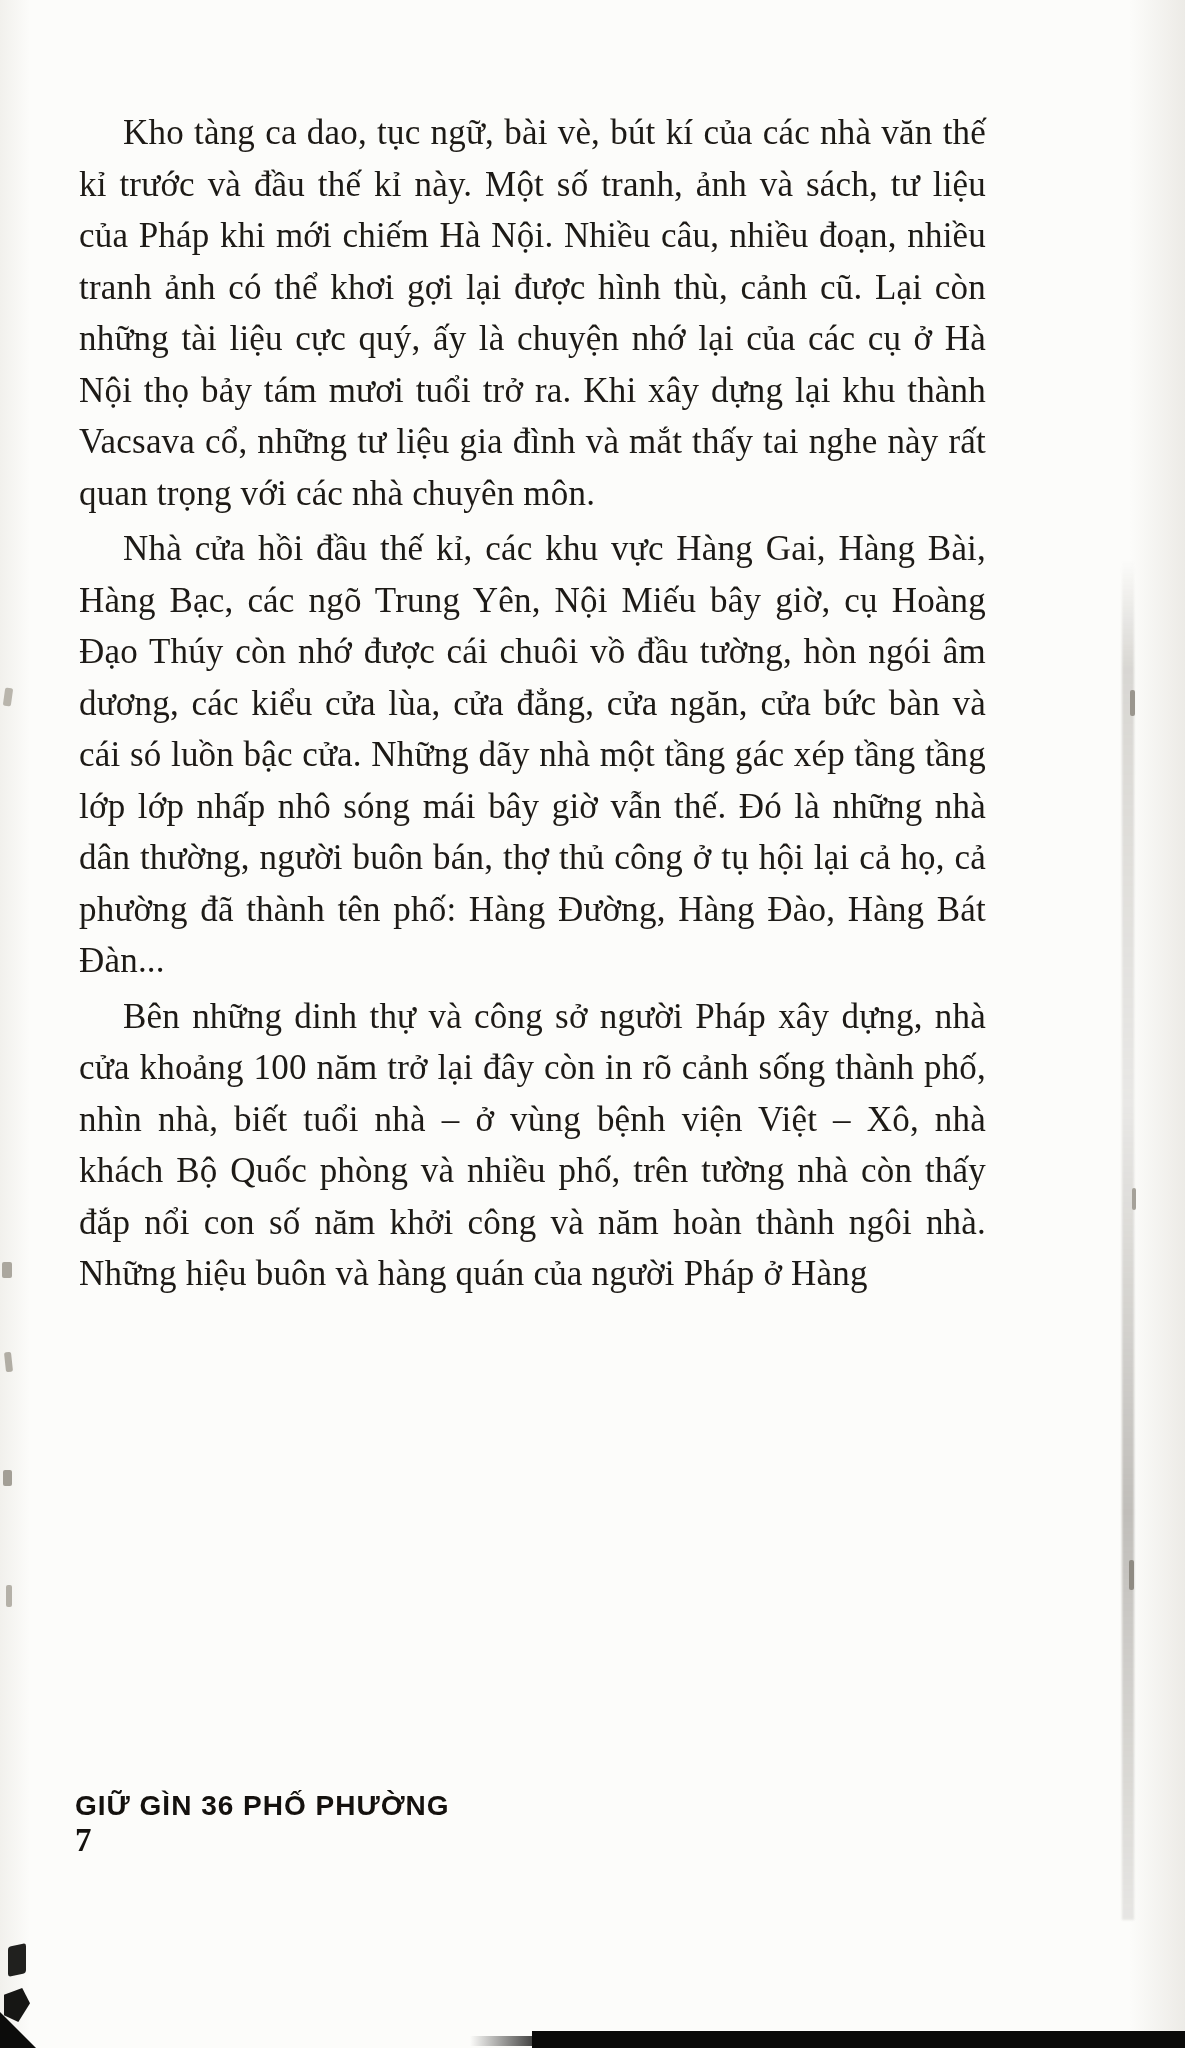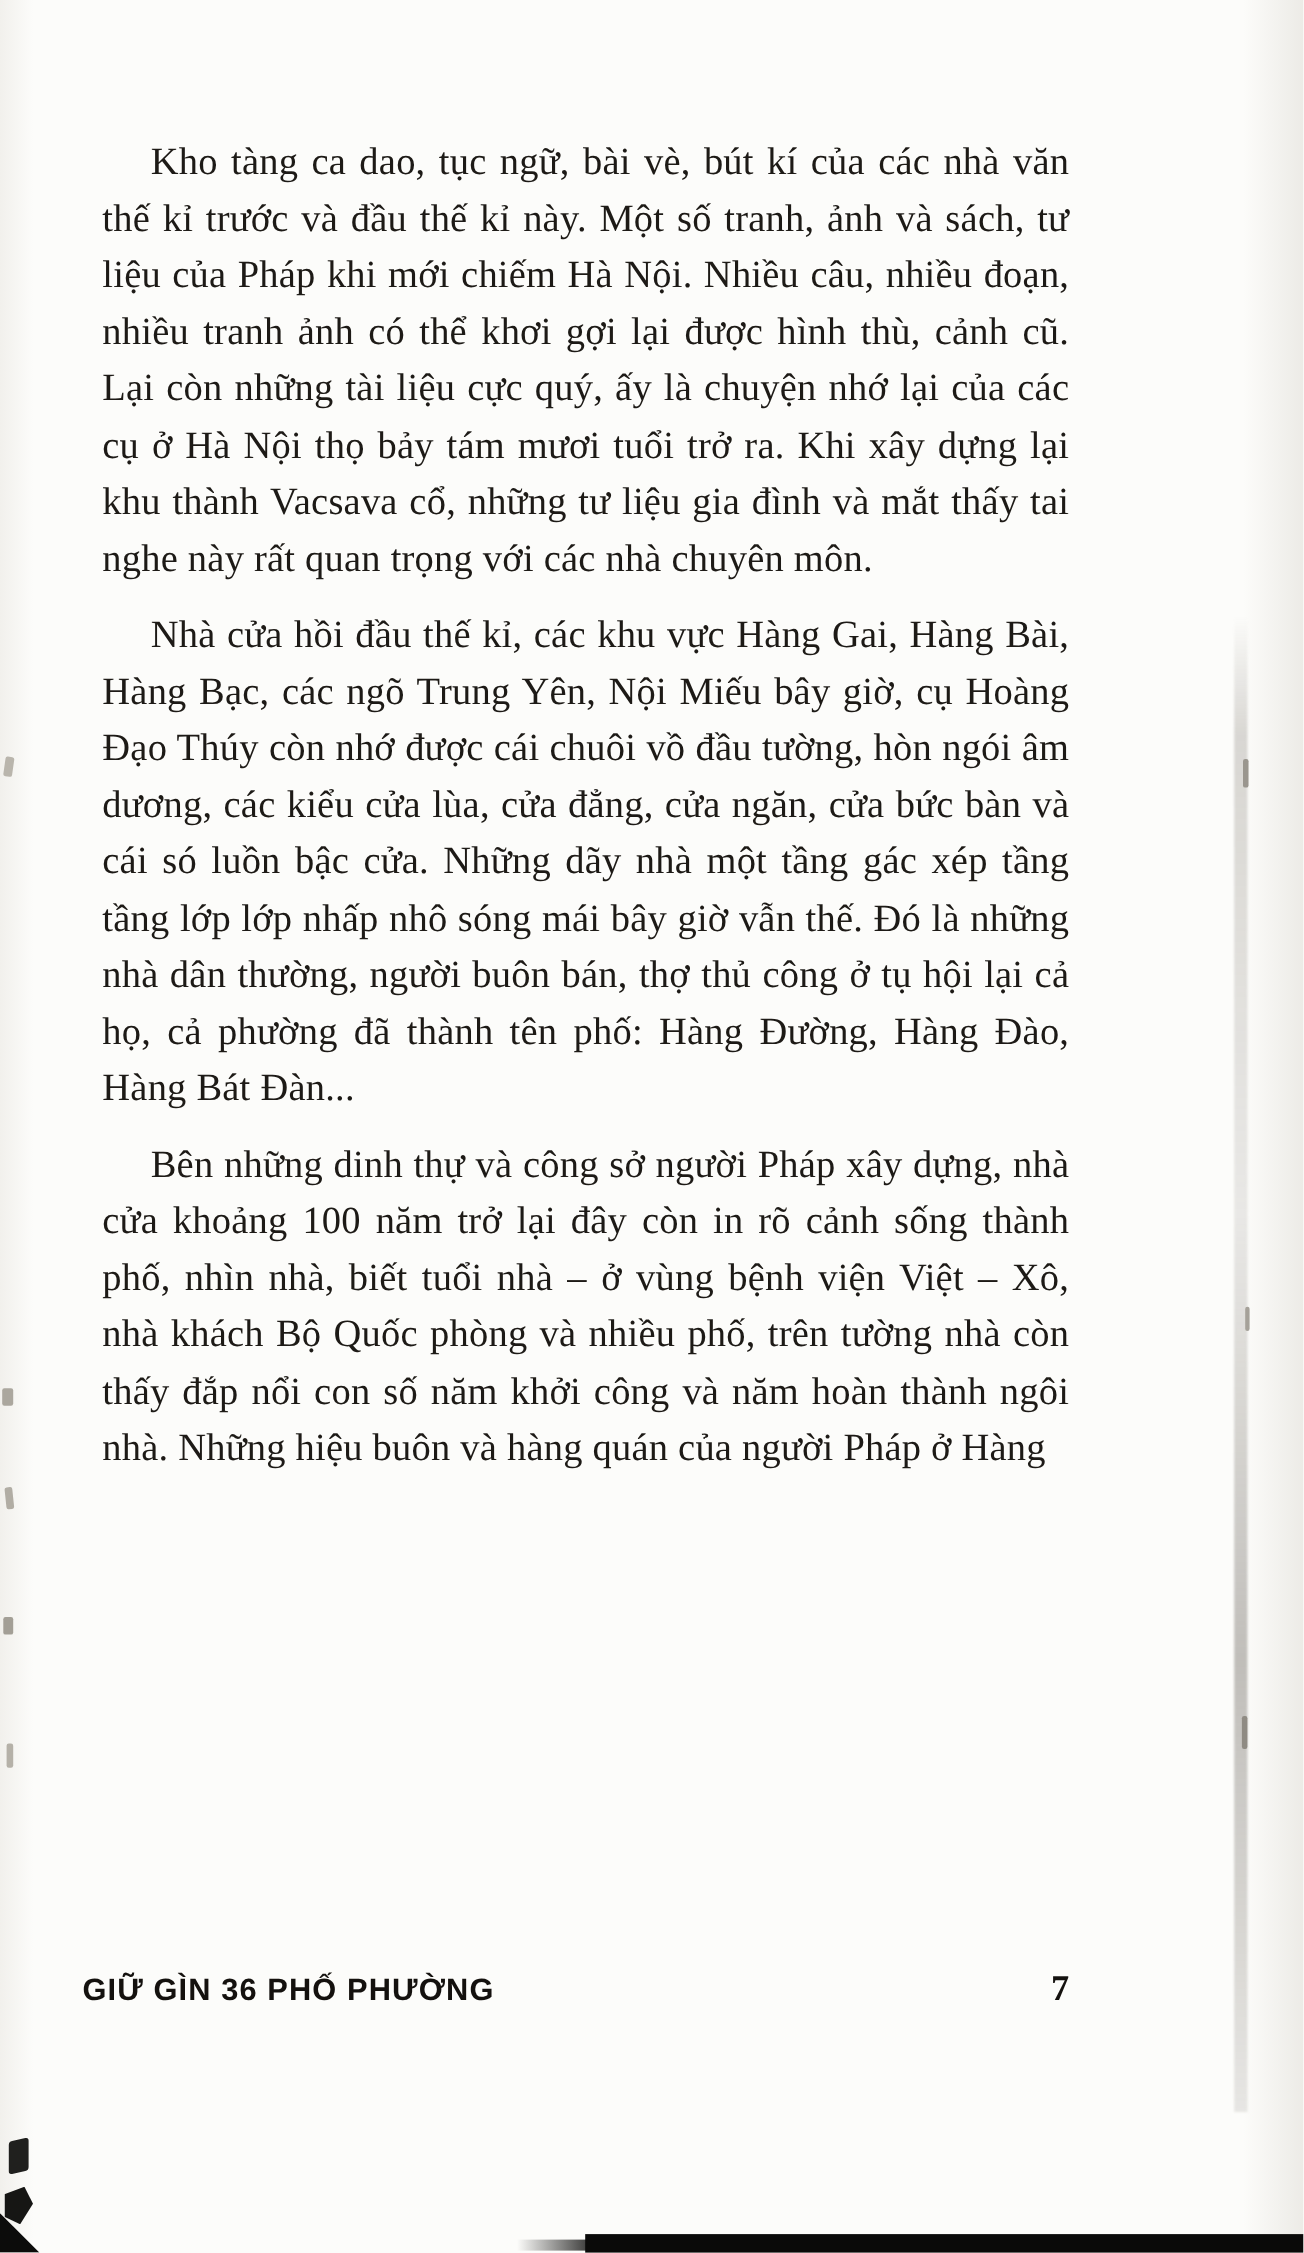--- a/index.html
+++ b/index.html
@@ -28,31 +28,32 @@
     left: 75px;
     top: 103px;
     width: 915px;
     color: #1d1a16;
     font-size: 35px;
     line-height: 51.5px;
     text-align: justify;
     letter-spacing: 0.2px;
   }
   .text-block p {
-    margin: 18px;
+    margin: 4px;
     text-indent: 44px;
   }
   .footer {
     position: absolute;
     left: 75px;
     top: 1790px;
     width: 915px;
     display: flex;
     justify-content: space-between;
     align-items: baseline;
+    flex-direction: column;
   }
   .running-title {
     font-family: "Liberation Sans", sans-serif;
     font-weight: bold;
     font-size: 28px;
     letter-spacing: 1px;
     color: #14110e;
   }
   .page-number {
     font-size: 33px;

